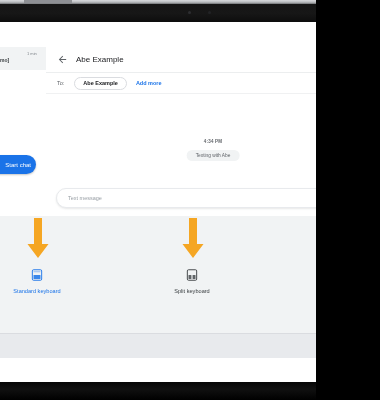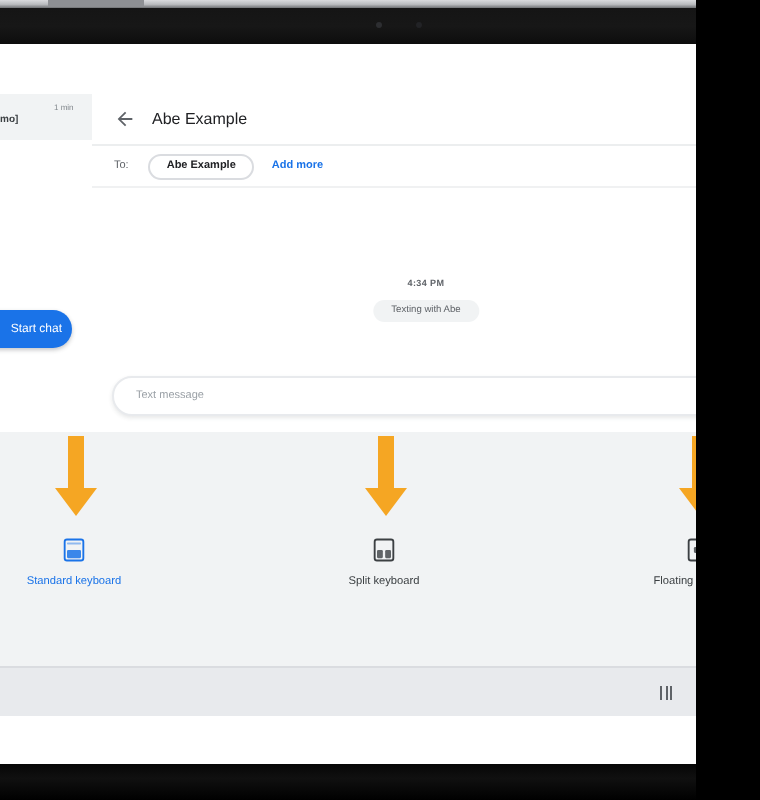--- a/index.html
+++ b/index.html
@@ -4,21 +4,21 @@
 <style>
   html, body {
     margin: 0; padding: 0;
     width: 380px; height: 400px;
     background: #000;
     font-family: "Liberation Sans", sans-serif;
     overflow: hidden;
   }
   #screenshot {
     position: relative;
-    width: 348px; height: 400px;
+    width: 316px; height: 400px;
     background: #14b8a6;
     overflow: hidden;
   }
 
   
   .bezel-top {
     position: absolute; left: 0; top: 0; width: 380px; height: 22px;
     background: linear-gradient(180deg,#141414 0%,#171717 60%,#0d0d0d 100%);
   }
   .bezel-top-sheen {

